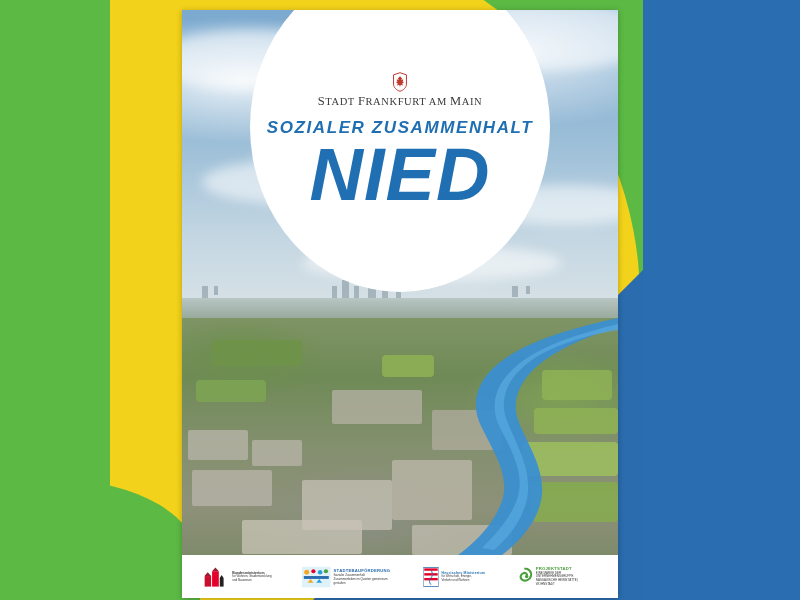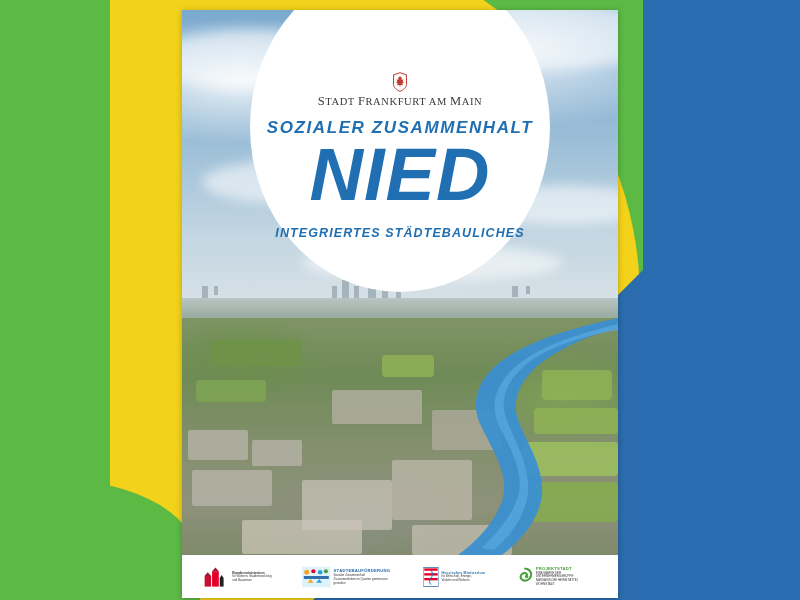--- a/index.html
+++ b/index.html
@@ -316,21 +316,20 @@
           <div class="crest-text">
             <span class="big">S</span><span>TADT </span><span class="big">F</span><span>RANKFURT AM </span><span class="big">M</span><span>AIN</span>
           </div>
         </div>
       </div>
 
       <div class="title-block">
         <div class="kicker">SOZIALER ZUSAMMENHALT</div>
         <div class="maintitle">NIED</div>
         <div class="sub">
-          <div>INTEGRIERTES STÄDTEBAULICHES</div>
         </div>
       </div>
     </div>
 
     <div class="footer">
 
       <div class="logo">
         <svg class="logo-mark" width="26" height="22" viewBox="0 0 26 22">
           <rect x="0" y="10" width="7" height="11" fill="#c8102e"></rect>
           <rect x="8" y="5" width="7" height="16" fill="#e4002b"></rect>

